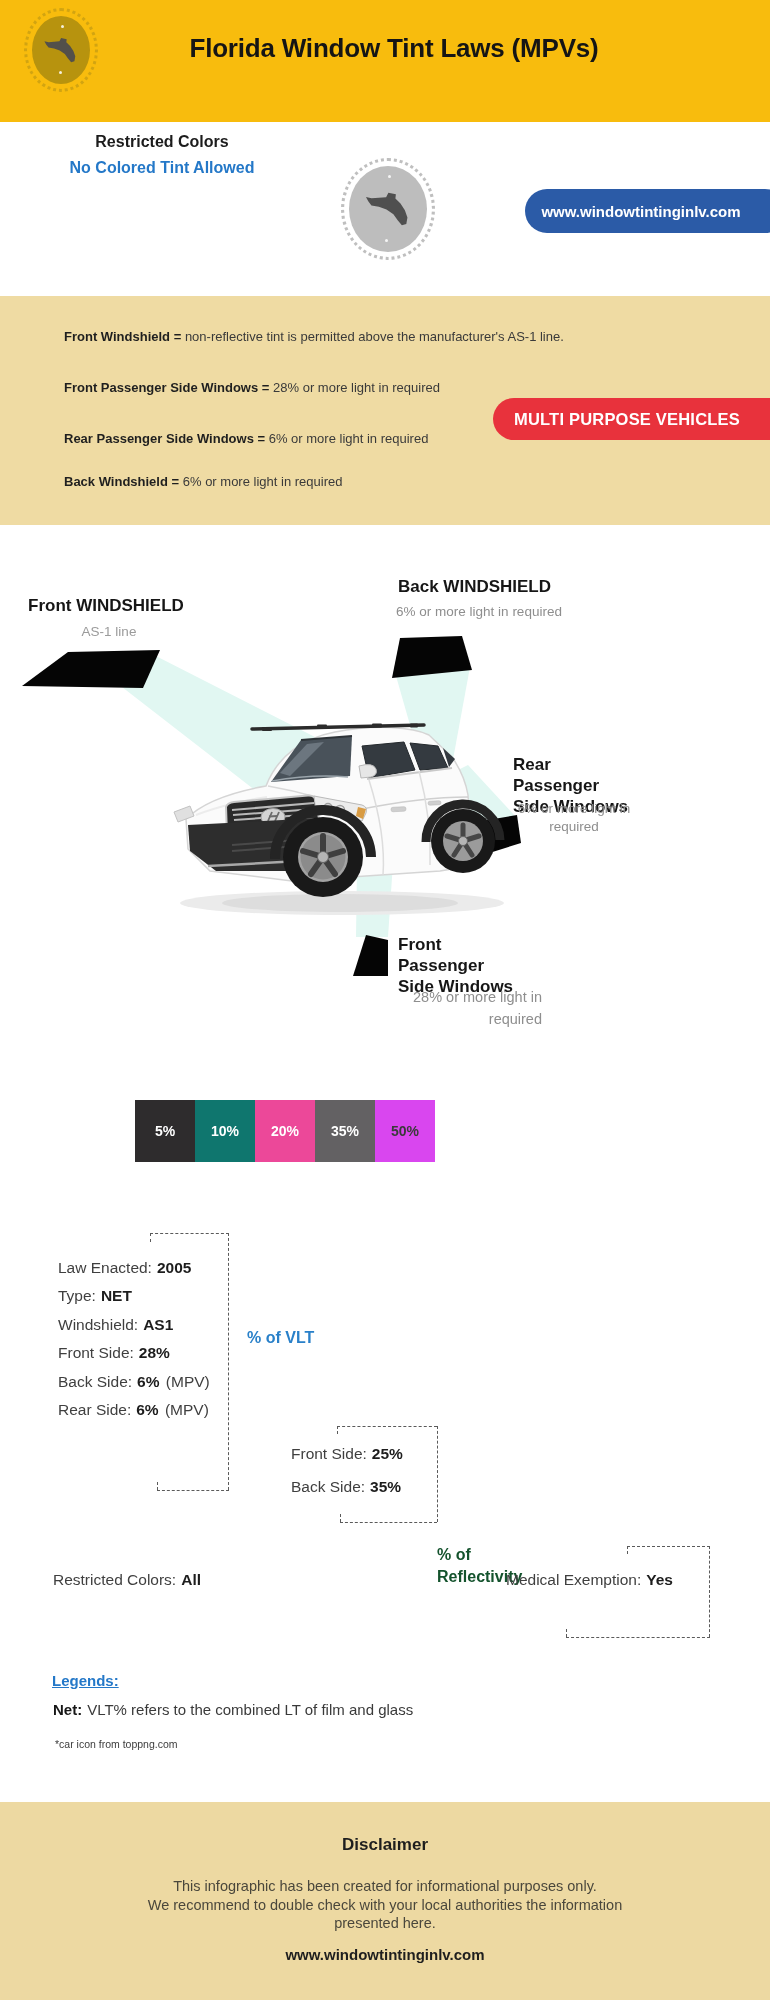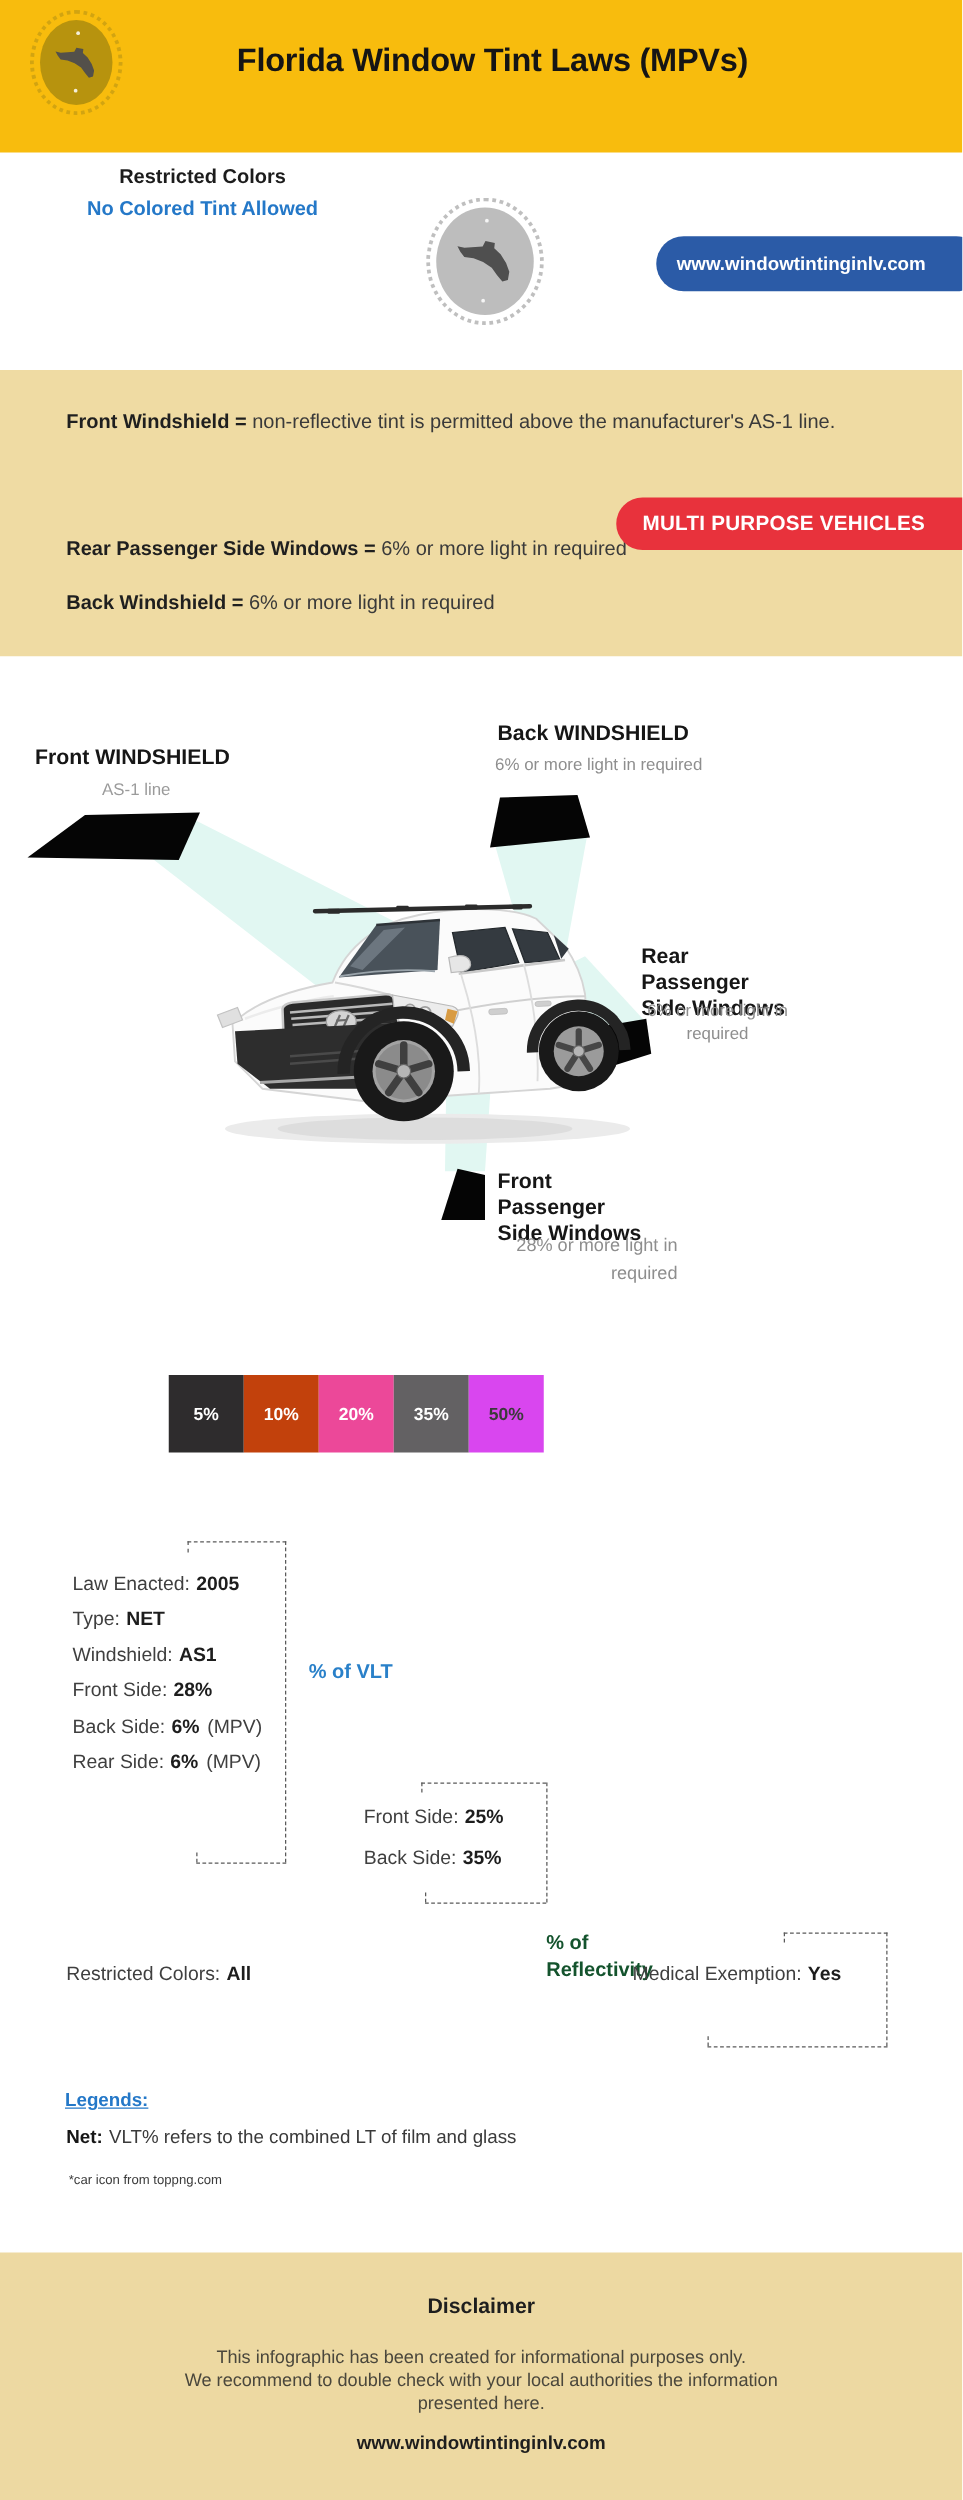--- a/index.html
+++ b/index.html
@@ -23,21 +23,21 @@
       width:3px;height:3px;border-radius:50%;background:rgba(255,255,255,.85);}
   .fl-svg{position:absolute;left:14%;top:18%;width:70%;height:64%;}
   
   .restricted-label{left:62px;top:133px;width:200px;text-align:center;font-size:16px;font-weight:700;color:#1c1c1c;}
   .restricted-value{left:52px;top:159px;width:220px;text-align:center;font-size:16px;font-weight:600;color:#2478C8;}
   .website-btn{left:525px;top:189px;width:262px;height:44px;background:#2B5BA7;border-radius:22px;
                display:flex;align-items:center;justify-content:center;padding-right:30px;box-sizing:border-box;
                color:#fff;font-size:15px;font-weight:700;cursor:pointer;}
   
   .rules-panel{left:0;top:296px;width:770px;height:229px;background:#EFDBA3;}
-  .rule-line{left:53px;width:660px;font-size:16px;color:#3a3a3a;}
+  .rule-line{left:64px;width:660px;font-size:13px;color:#3a3a3a;}
   .rule-line b{color:#1f1f1f;font-weight:700;}
   .rule-0{top:329px;} .rule-1{top:380px;} .rule-2{top:431px;} .rule-3{top:474px;}
   .mpv-badge{left:493px;top:398px;width:300px;height:42px;background:#E8323C;border-radius:21px;
              display:flex;align-items:center;color:#fff;font-size:16.5px;font-weight:700;
              padding-left:21px;box-sizing:border-box;letter-spacing:0.2px;}
   
   .co-title{font-weight:800;color:#161616;font-size:17px;text-align:left;line-height:21px;}
   .co-sub{color:#8e8e8e;font-size:13.5px;text-align:center;line-height:17.5px;}
   .bw-title{left:398px;top:576px;width:162px;}
   .bw-sub{left:388px;top:603px;width:182px;}
@@ -106,20 +106,24 @@
         <path d="M8,15 L14,17 L30,17.5 L33,13 L41,15.5 L40,20 L45,26 L49,34 L51,42 L49,49 L44,50 L40,44 L36,37 L29,31 L21,27 L13,25 L10,20 Z" fill="#4f4f4f" transform="rotate(-6 30 30)"></path>
       </svg>
     </div>
   </div>
   <div class="abs website-btn">www.windowtintinginlv.com</div>
 
   <div class="abs rules-panel"></div>
   <div class="abs rule-line rule-0">
     <b>Front Windshield =</b>
     <span>non-reflective tint is permitted above the manufacturer's AS-1 line.</span>
+  </div>
+  <div class="abs rule-line rule-1">
+    <b>Front Passenger Side Windows =</b>
+    <span>28% or more light in required</span>
   </div>
   <div class="abs rule-line rule-2">
     <b>Rear Passenger Side Windows =</b>
     <span>6% or more light in required</span>
   </div>
   <div class="abs rule-line rule-3">
     <b>Back Windshield =</b>
     <span>6% or more light in required</span>
   </div>
   <div class="abs mpv-badge">MULTI PURPOSE VEHICLES</div>
@@ -241,21 +245,21 @@
     <div>Front Passenger</div>
     <div>Side Windows</div>
   </div>
   <div class="abs co-sub fp-sub">
     <div>28% or more light in</div>
     <div>required</div>
   </div>
 
   <div class="abs tint-strip">
     <div class="tint-square" style="background:#2E2C2D;color:#FFFFFF">5%</div>
-    <div class="tint-square" style="background:#c2410c;color:#FFFFFF">10%</div>
+    <div class="tint-square" style="background:#0f766e;color:#FFFFFF">10%</div>
     <div class="tint-square" style="background:#ec4899;color:#FFFFFF">20%</div>
     <div class="tint-square" style="background:#636163;color:#FFFFFF">35%</div>
     <div class="tint-square" style="background:#d946ef;color:#3A3A3A">50%</div>
   </div>
 
   <div class="abs dash-h" style="left:150px;top:1233px;width:79px;"></div>
   <div class="abs dash-v" style="left:228px;top:1233px;height:257px;"></div>
   <div class="abs dash-h" style="left:157px;top:1490px;width:72px;"></div>
   <div class="abs dash-v" style="left:150px;top:1233px;height:9px;"></div>
   <div class="abs dash-v" style="left:157px;top:1482px;height:8px;"></div>

